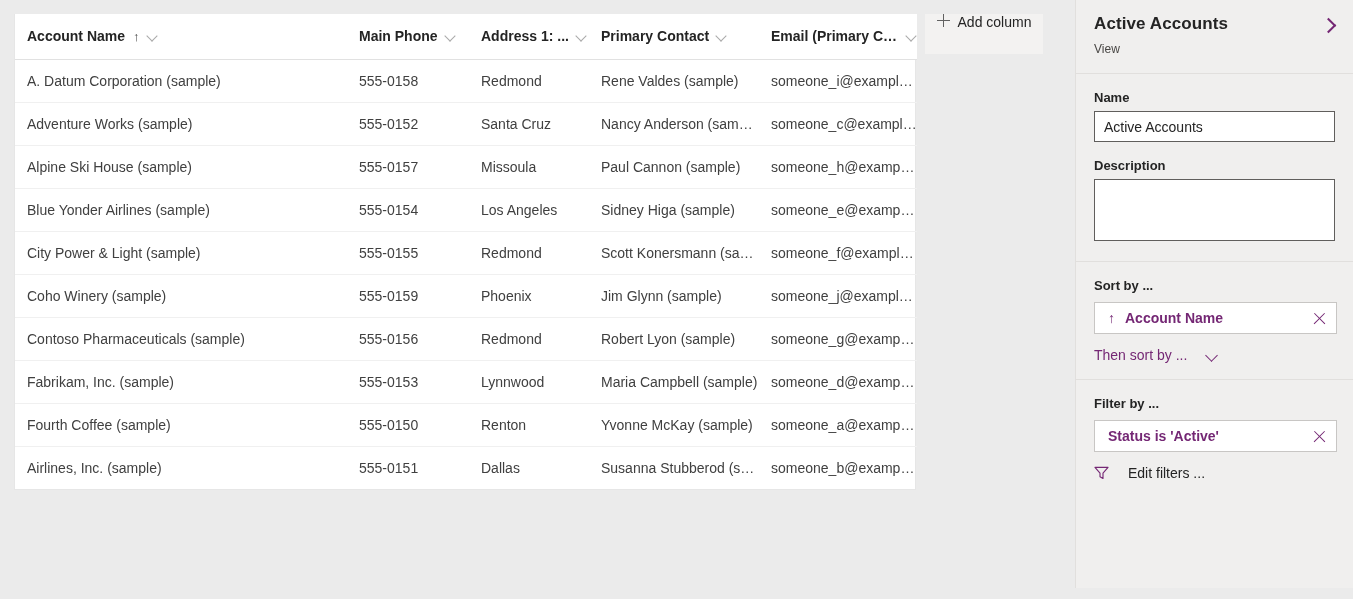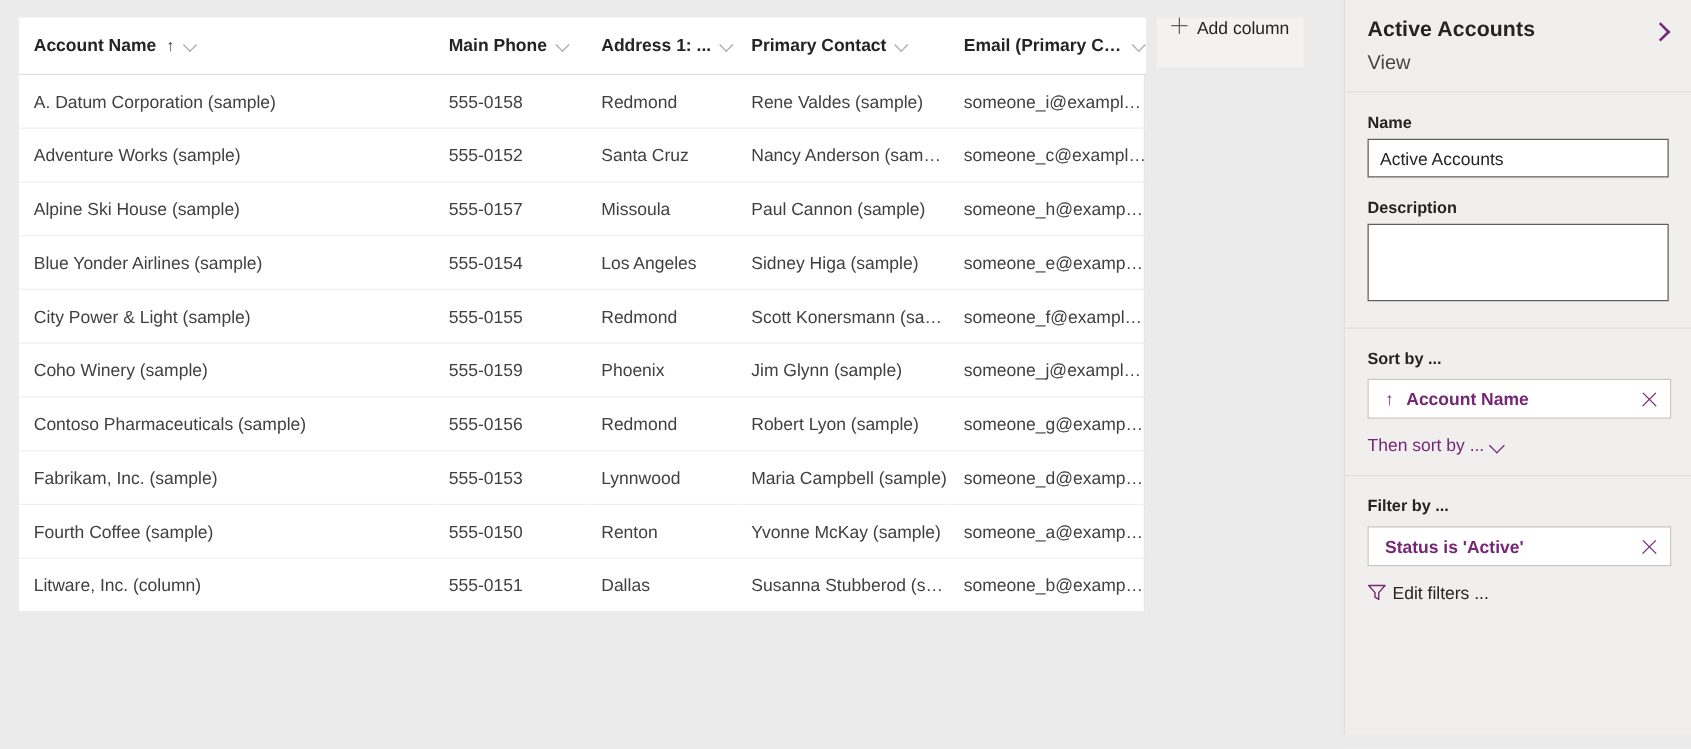--- a/index.html
+++ b/index.html
@@ -93,21 +93,21 @@
 
   
   .panel {
     position: relative;
     width: 278px; height: 588px; flex: 0 0 278px;
     background: #f0efee;
     border-left: 1px solid #e1dfdd;
   }
   .panel-head { position: relative; padding: 14px 18px 10px 18px; height: 73px; }
   .panel-title { font-size: 17px; font-weight: bold; color: #242424; letter-spacing: .1px; }
-  .panel-sub { font-size: 16px; color: #484644; margin-top: 8px; }
+  .panel-sub { font-size: 12px; color: #484644; margin-top: 8px; }
   .collapse-btn {
     position: absolute; right: 10px; top: 11px;
     width: 28px; height: 28px; cursor: pointer;
   }
   .collapse-btn::before {
     content: ""; position: absolute; left: 8px; top: 9px;
     width: 9px; height: 9px;
     border-right: 2px solid #742774; border-top: 2px solid #742774;
     transform: rotate(45deg);
   }
@@ -152,21 +152,21 @@
     width: 15px; height: 15px; cursor: pointer;
   }
   .chip-x::before, .chip-x::after {
     content: ""; position: absolute; left: 0; top: 7px;
     width: 15px; height: 1.4px; background: #742774;
   }
   .chip-x::before { transform: rotate(45deg); }
   .chip-x::after  { transform: rotate(-45deg); }
 
   .link-row {
-    display: flex; align-items: center; gap: 5px;
+    display: flex; align-items: center; gap: 19px;
     margin-top: 13px; cursor: pointer; user-select: none;
   }
   .link-purple { font-size: 14px; color: #742774; }
   .link-dark { font-size: 14px; color: #242424; }
   .chev-purple {
     display: inline-block; width: 13px; height: 13px; position: relative;
   }
   .chev-purple::before {
     content: ""; position: absolute; left: 1px; top: 2px;
     width: 8px; height: 8px;
@@ -277,21 +277,21 @@
             <td>someone_d@example.com</td>
           </tr>
           <tr>
             <td>Fourth Coffee (sample)</td>
             <td>555-0150</td>
             <td>Renton</td>
             <td>Yvonne McKay (sample)</td>
             <td>someone_a@example.com</td>
           </tr>
           <tr>
-            <td>Litware, Inc. (column)</td>
+            <td>Airlines, Inc. (sample)</td>
             <td>555-0151</td>
             <td>Dallas</td>
             <td>Susanna Stubberod (samp...</td>
             <td>someone_b@example.com</td>
           </tr>
         </tbody>
       </table>
     </div>
 
     <div class="add-column">

